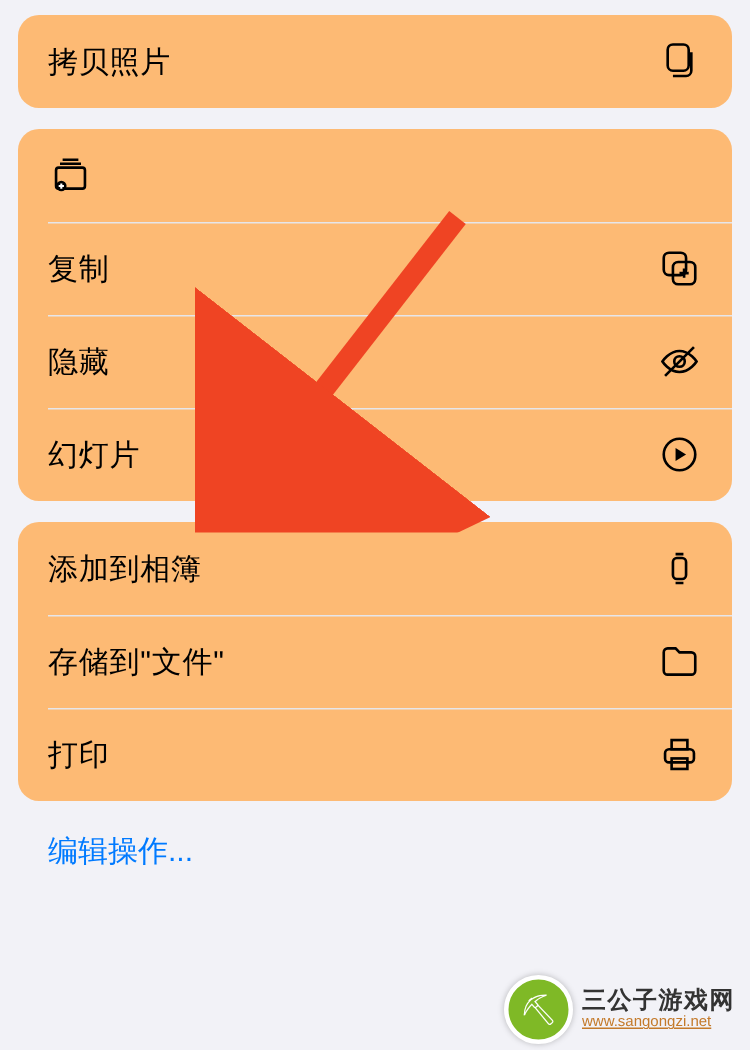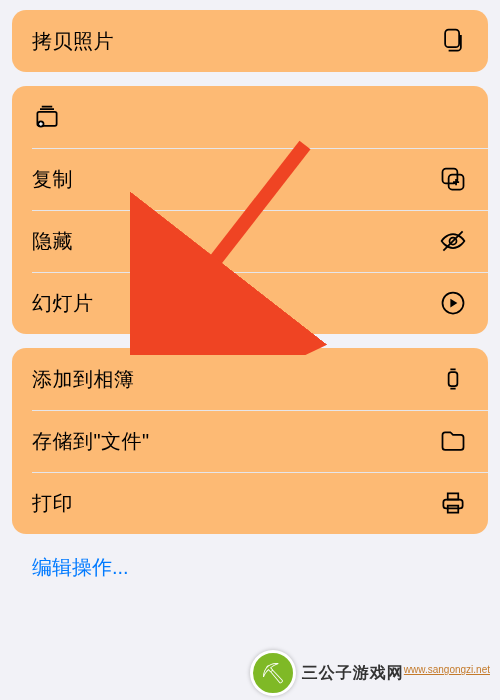--- a/index.html
+++ b/index.html
@@ -100,21 +100,21 @@
   .wm-pick {
     position: absolute;
     top: 10px; left: 10px;
     width: 26px; height: 26px;
     display:flex;align-items:center;justify-content:center;
     color:#fff;
     font-size:20px;
   }
   .wm-text {
     display:flex;
-    flex-direction:row;
+    flex-direction:column;
     line-height:1.1;
     color:#333;
   }
   .wm-title { font-size:16px; font-weight:600; letter-spacing:1px;}
   .wm-url   { font-size:10px; color:#c47a2a;text-decoration:underline; }
 </style>
 </head>
 <body>
 
 <div class="sheet">

